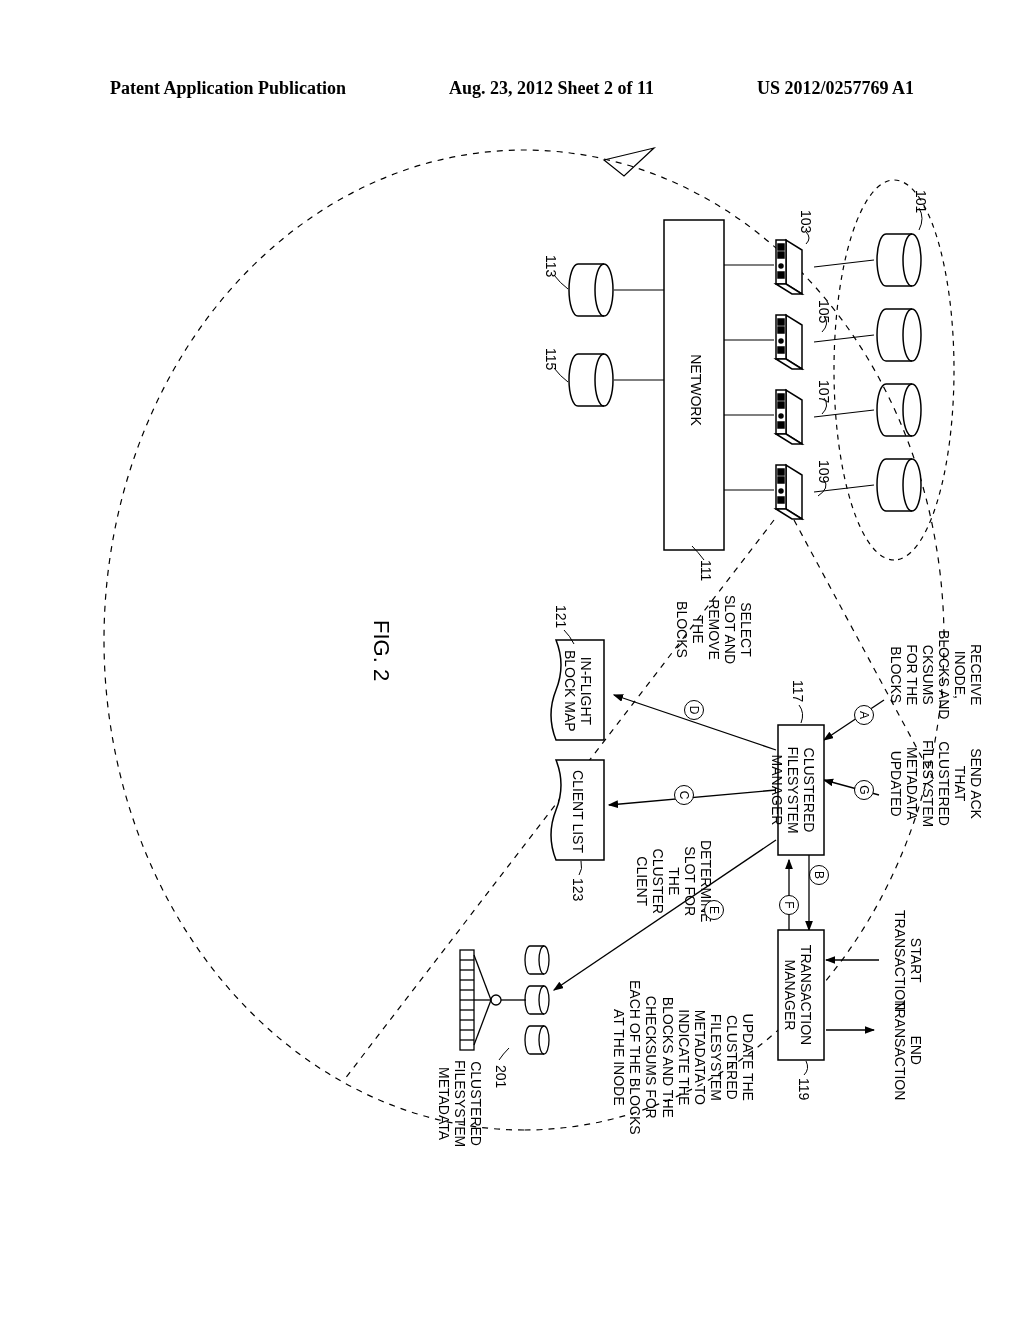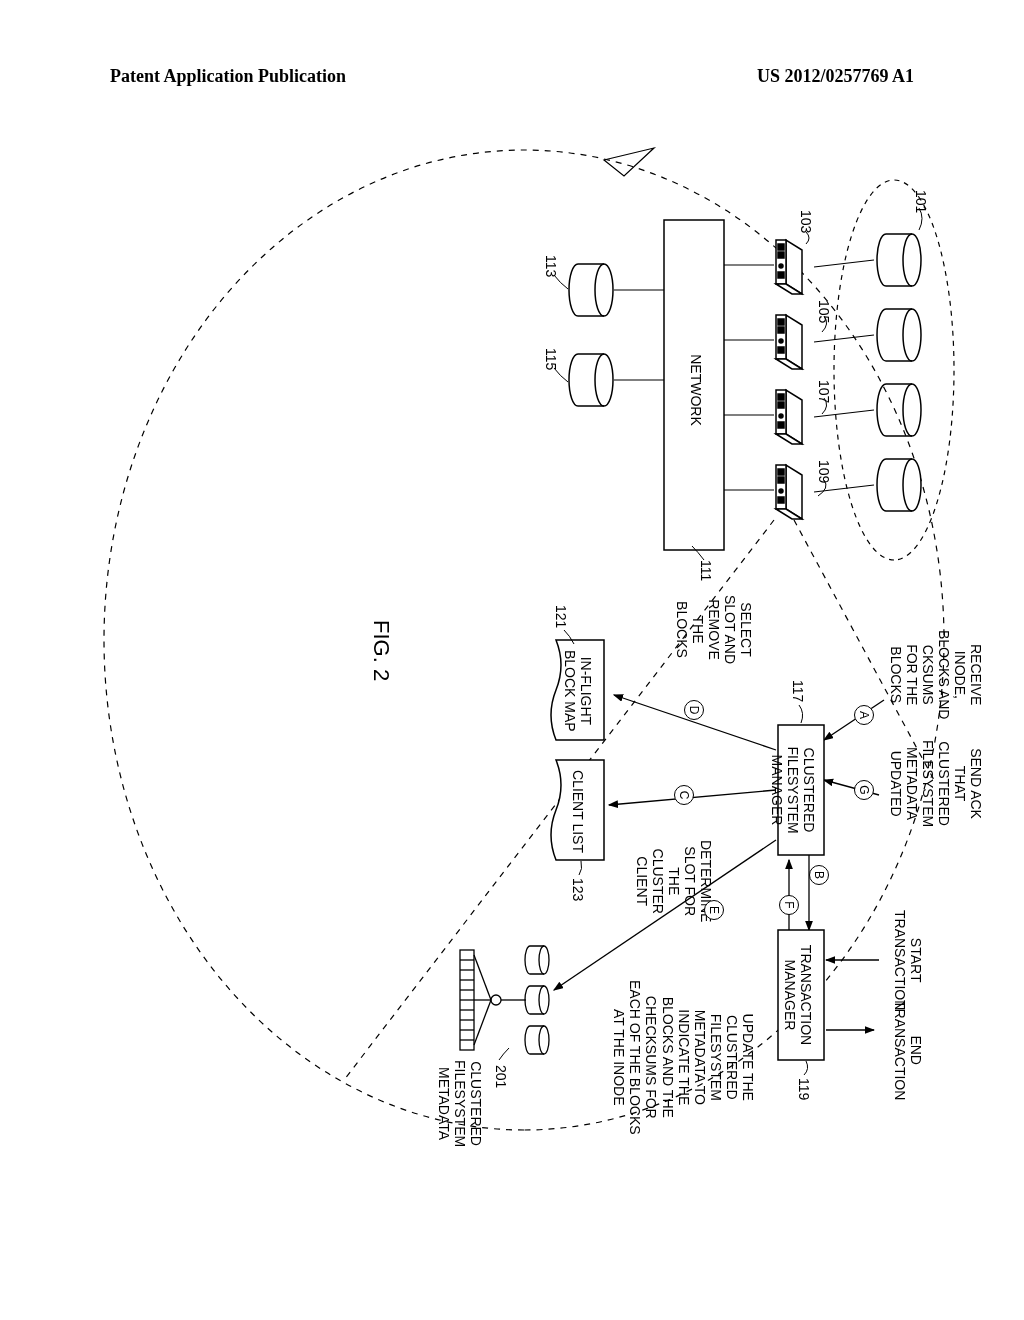--- a/index.html
+++ b/index.html
@@ -6,21 +6,21 @@
   body {
     width: 1024px;
     height: 1320px;
     background: #fff;
     font-family: "Times New Roman", serif;
     position: relative;
     overflow: hidden;
   }
   .header {
     position: absolute;
-    top: 66px;
+    top: 78px;
     left: 0;
     width: 100%;
     display: flex;
     justify-content: space-between;
     padding: 0 110px;
     font-size: 18px;
     font-weight: bold;
   }
   .header .center { flex: 1; text-align: center; }
   .header .right { text-align: right; }
@@ -62,20 +62,21 @@
   .ref {
     font-family: Arial, Helvetica, sans-serif;
     font-size: 14px;
   }
 </style>
 </head>
 <body>
 
 <div class="header">
   <div>Patent Application Publication</div>
+  <div class="center">Aug. 23, 2012  Sheet 2 of 11</div>
   <div class="right">US 2012/0257769 A1</div>
 </div>
 
 <div class="canvas">
 
   <svg class="overlay" viewBox="0 0 1024 1100">
 
     <ellipse cx="500" cy="500" rx="490" ry="420" fill="none" stroke="#000" stroke-width="1.2" stroke-dasharray="6,6"></ellipse>
     <path d="M 20 420 L 8 370 L 36 400 Z" fill="none" stroke="#000" stroke-width="1.2"></path>
 

